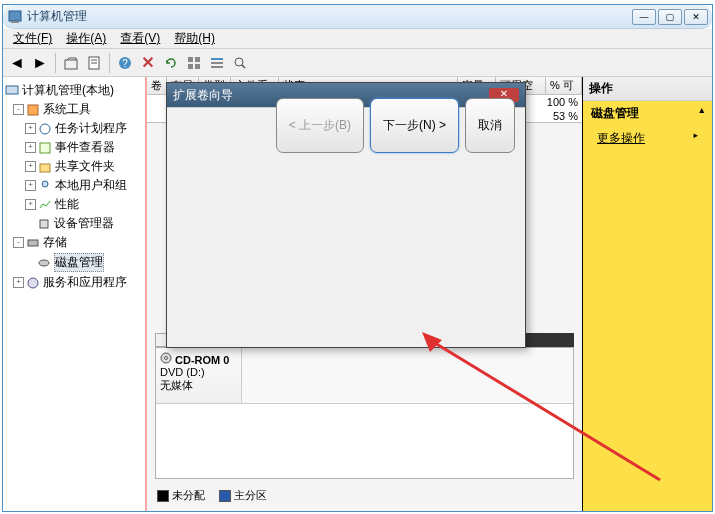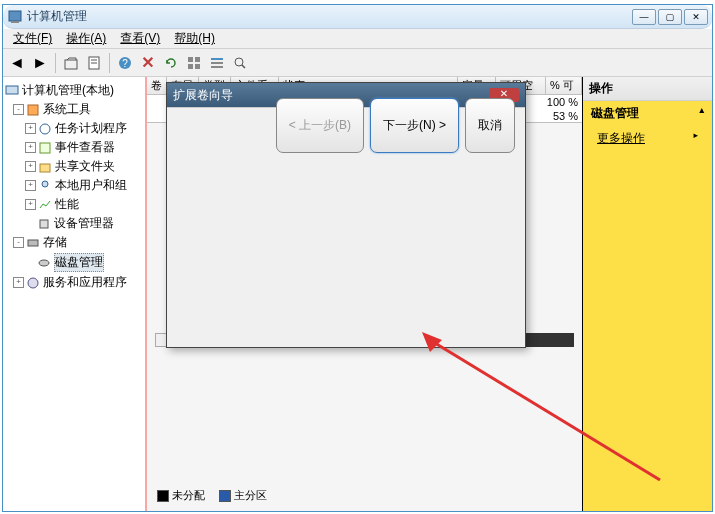--- a/index.html
+++ b/index.html
@@ -253,20 +253,35 @@
         </div>
       </div>
 
       <div class="disk-bar-top">
         <div class="disk-bar-seg" style="width:86px;background:#f0f0f0;border:1px solid #aaa"></div>
         <div class="disk-bar-seg" style="width:40px;background:#333"></div>
         <div class="disk-bar-seg" style="flex:1;background:#2a5aaa"></div>
         <div class="disk-bar-seg" style="width:80px;background:#333"></div>
       </div>
 
+      <div class="disk-grid">
+        <div class="disk-row">
+          <div class="disk-label-cell">
+            <svg width="12" height="12" viewBox="0 0 12 12">
+                <circle cx="6" cy="6" r="5" fill="#ddd" stroke="#555"></circle>
+                <circle cx="6" cy="6" r="1.5" fill="#fff" stroke="#555"></circle>
+              </svg>
+            <b>CD-ROM 0</b><br>
+            <span>DVD (D:)</span><br>
+            <span>无媒体</span>
+          </div>
+          <div class="disk-area" style="background:#f8f8f8"></div>
+        </div>
+        <div style="flex:1"></div>
+      </div>
 
       <div class="legend">
         <span><span class="leg-sw" style="background:#000"></span><span>未分配</span></span>
         <span><span class="leg-sw" style="background:#2a5aaa"></span><span>主分区</span></span>
       </div>
     </div>
 
     <div class="actions-pane">
       <div class="ap-header">操作</div>
       <div class="ap-sub"><span>磁盘管理</span><span class="ap-arrow">▴</span></div>

